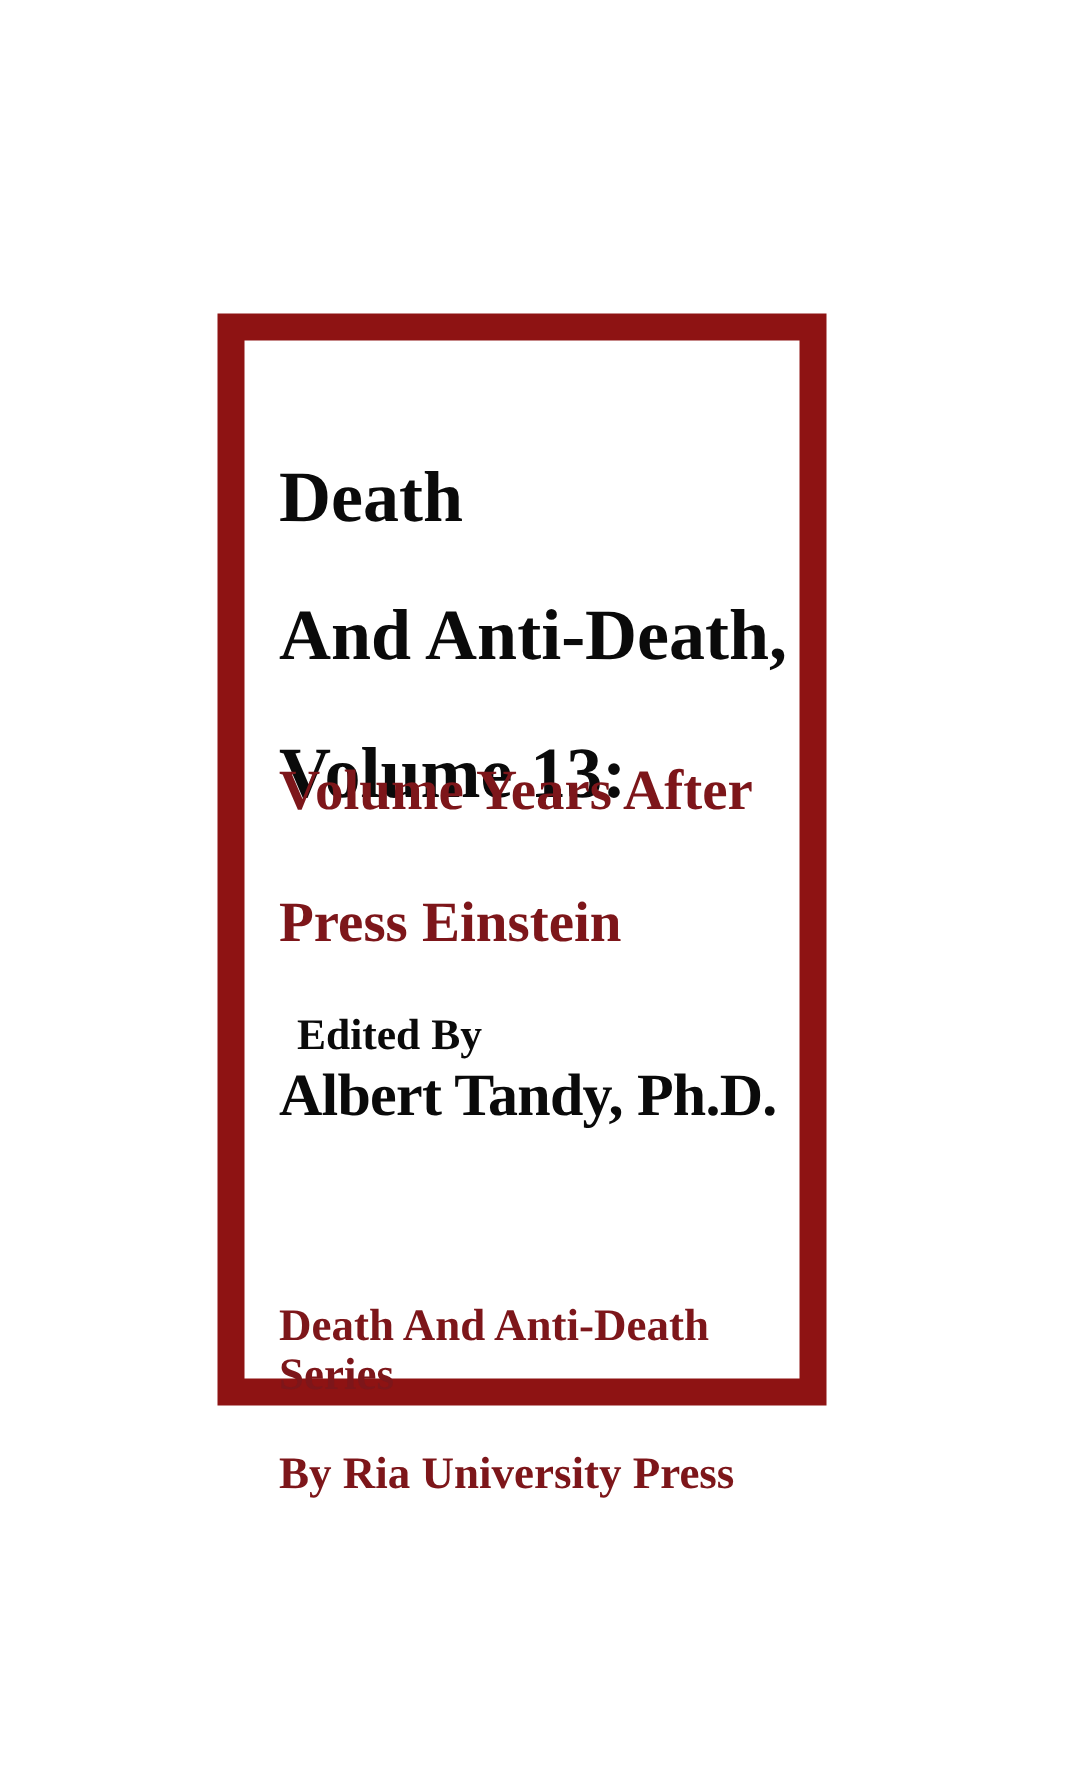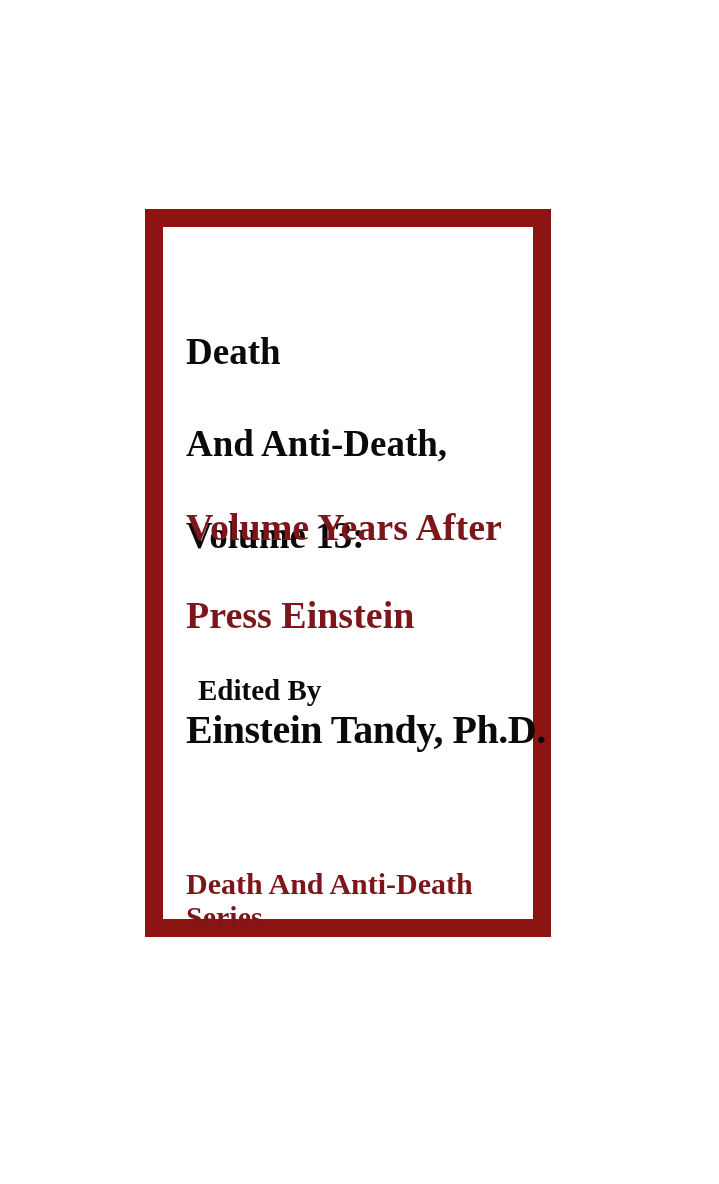--- a/index.html
+++ b/index.html
@@ -31,22 +31,22 @@
     background: var(--page_bg);
   }
   .block {
     position: absolute;
     left: 23px;
     right: 6px;
     font-weight: bold;
     white-space: pre-line;
   }
   .title {
-    top: 56px;
-    font-size: 37px;
+    top: 36px;
+    font-size: 48px;
     line-height: 46px;
     color: var(--title_black);
   }
   .subtitle {
     top: 234px;
     font-size: 38px;
     line-height: 44px;
     color: var(--subtitle_red);
   }
   .edited-by {
@@ -83,20 +83,21 @@
       <div>Volume 13:</div>
     </div>
 
     <div class="block subtitle">
       <div>Volume Years After</div>
       <div>Press Einstein</div>
     </div>
 
     <div class="block edited-by">Edited By</div>
 
-    <div class="block editor">Einstein Tandy, Ph.D.</div>
+    <div class="block editor">Albert Tandy, Ph.D.</div>
 
     <div class="block series">
       <div>Death And Anti-Death Series</div>
+      <div>By Ria University Press</div>
     </div>
 
   </div>
 </div>
 
 </body></html>

